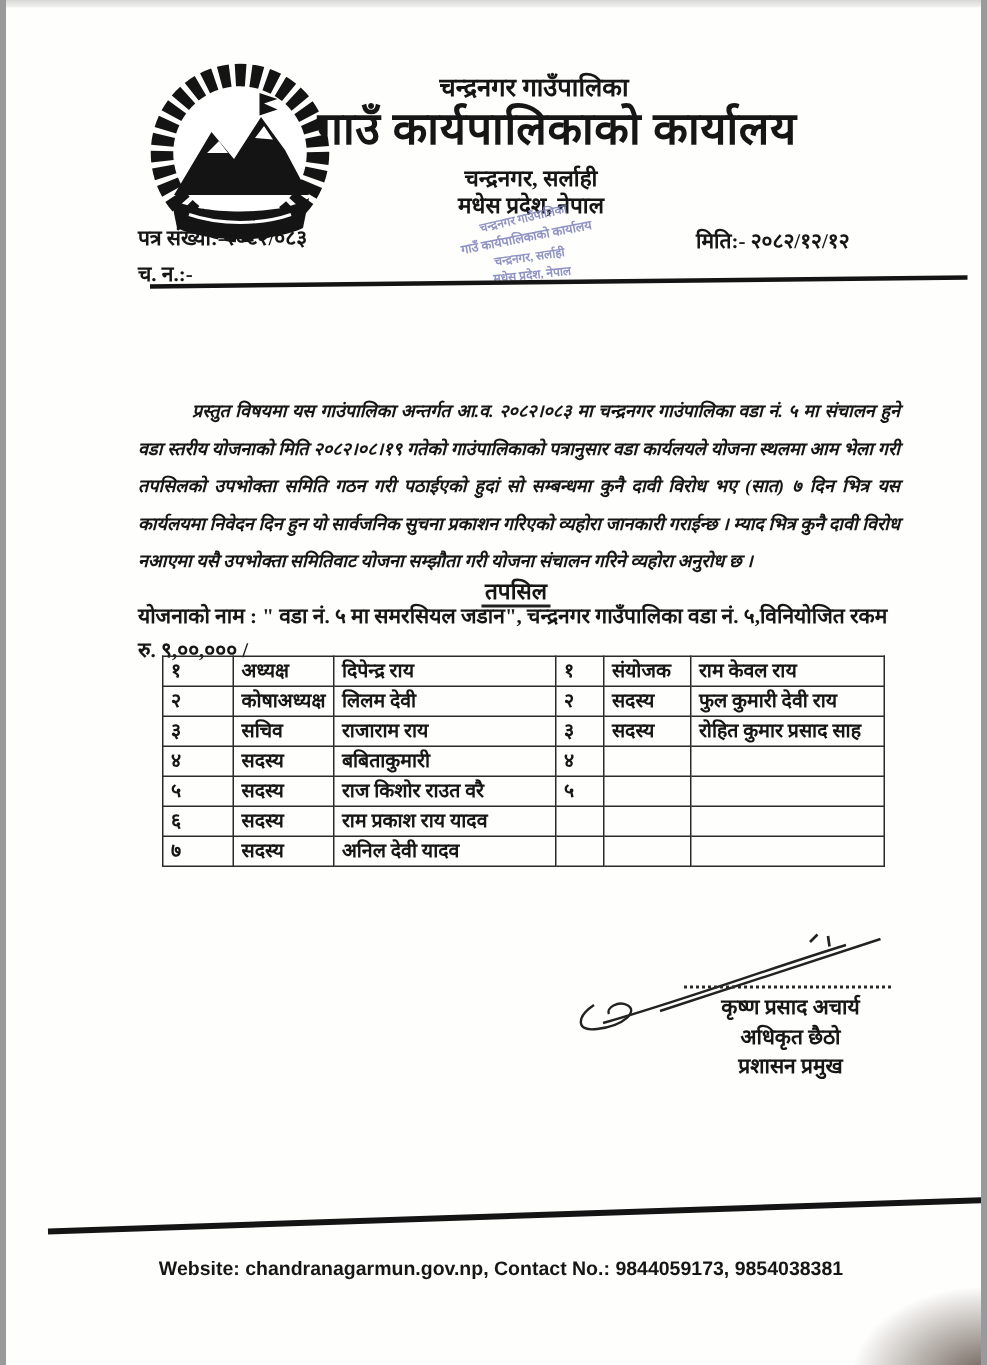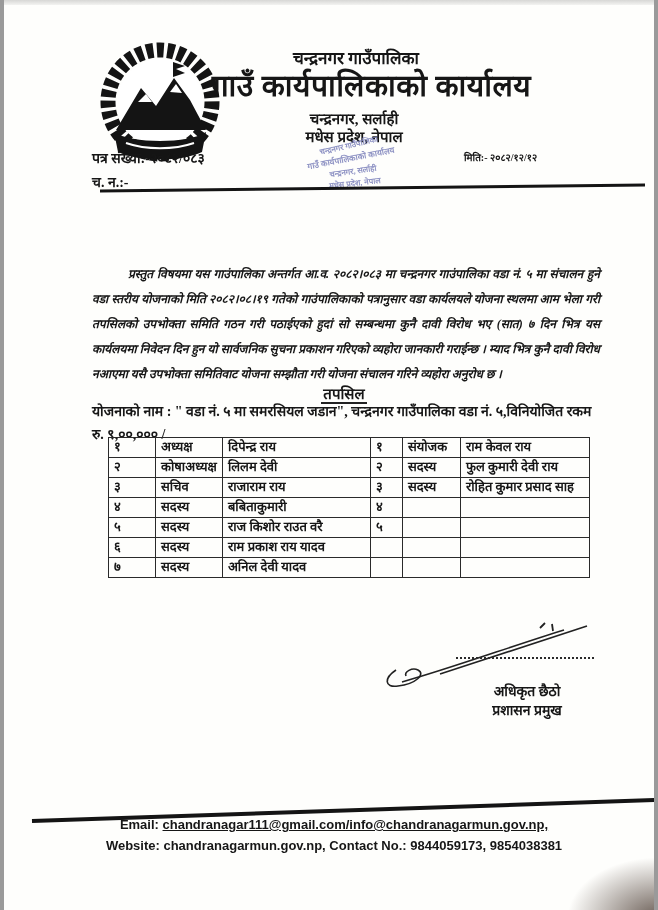--- a/index.html
+++ b/index.html
@@ -15,21 +15,21 @@
   .hdr-muni{top:46px;left:222px;width:260px;text-align:center;
     font-size:17px;font-weight:bold;}
   .hdr-office{top:64px;left:175px;width:385px;text-align:center;
     font-size:30px;font-weight:bold;letter-spacing:.5px;}
   .hdr-addr1{top:108px;left:230px;width:240px;text-align:center;
     font-size:15px;font-weight:bold;}
   .hdr-addr2{top:126px;left:230px;width:240px;text-align:center;
     font-size:15px;font-weight:bold;}
   .ref-no{top:148px;left:88px;font-size:14px;font-weight:bold;}
   .ch-no{top:172px;left:88px;font-size:14px;font-weight:bold;}
-  .date{top:150px;left:460px;font-size:10px;font-weight:bold;}
+  .date{top:150px;left:460px;font-size:14px;font-weight:bold;}
   .stamp{top:140px;left:258px;width:180px;text-align:center;
     color:#7d82bb;opacity:.85;font-weight:bold;font-size:8px;
     line-height:1.55;transform:rotate(-9deg);}
   .stamp .s1{transform:rotate(-4deg);}
   .stamp .s2{font-size:8.5px;transform:rotate(-2deg);}
   .stamp .s3{transform:rotate(1deg);}
   .stamp .s4{transform:rotate(3deg);}
   .rule-svg{left:0;top:0;width:658px;height:910px;pointer-events:none;}
   
   .subject{top:228px;left:70px;width:540px;text-align:center;
@@ -187,27 +187,24 @@
   </tbody>
     </table>
 
   <svg class="abs sig-svg" viewBox="0 0 215 75">
     <path d="M14,52 C2,60 2,70 16,68 C34,66 44,56 36,52 C30,49 22,54 24,58" fill="none" stroke="#222" stroke-width="1.6"></path>
     <path d="M20,64 C70,50 130,28 182,12" fill="none" stroke="#222" stroke-width="1.6"></path>
     <path d="M58,56 L205,8" fill="none" stroke="#222" stroke-width="1.6"></path>
     <path d="M158,10 l5,-5 M170,6 l1,7" fill="none" stroke="#222" stroke-width="1.8"></path>
   </svg>
   <div class="abs sig-dots"></div>
+  <div class="abs sig-name">कृष्ण प्रसाद अचार्य</div>
   <div class="abs sig-title1">अधिकृत छैठो</div>
   <div class="abs sig-title2">प्रशासन प्रमुख</div>
 
-  <div class="abs footer-email">
-    <span>Email:</span>
-    <span class="uline">chandranagar111@gmail.com/info@chandranagarmun.gov.np,</span>
-  </div>
   <div class="abs footer-web">
     <span>Website:</span>
     <span>chandranagarmun.gov.np,</span>
     <span>Contact No.:</span>
     <span>9844059173, 9854038381</span>
   </div>
 
   <div class="abs corner-shadow"></div>
 </div>
 

